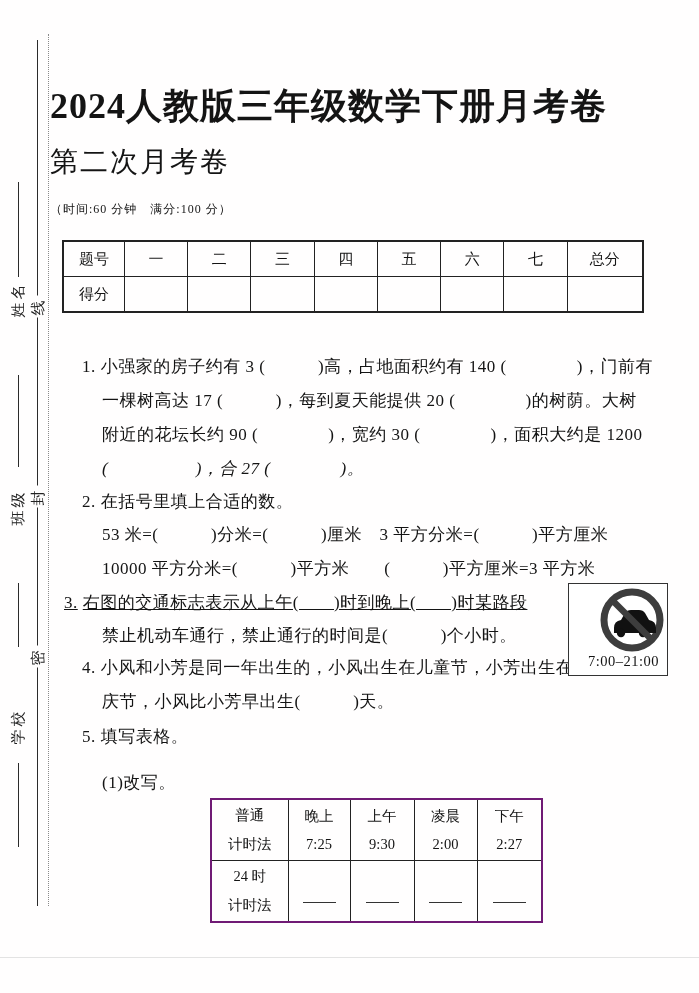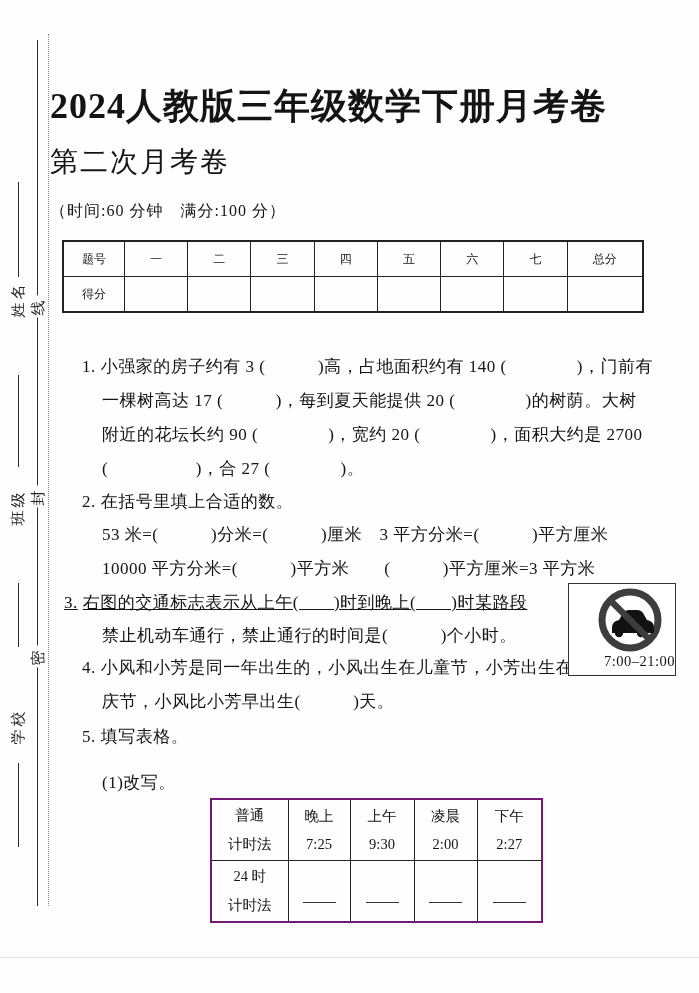--- a/index.html
+++ b/index.html
@@ -10,36 +10,36 @@
   .vseg{position:absolute;width:1px;background:#2b2b2b;}
   .dotline{position:absolute;width:0;border-left:1px dotted #8a8a8a;}
   .rotlabel{position:absolute;display:flex;align-items:center;justify-content:center;}
   .rotlabel span{transform:rotate(-90deg);white-space:nowrap;font-size:15px;
                  letter-spacing:3px;background:#fffefe;padding:1px 2px;color:#222;}
 
   
   .hwrap{position:absolute;left:50px;width:634px;text-align:left;}
   .title{font-size:36px;font-weight:bold;letter-spacing:1px;}
   .subtitle{font-size:28px;letter-spacing:2px;}
-  .info{font-size:16px;letter-spacing:1px;}
+  .info{font-size:12px;letter-spacing:1px;}
 
   
   table.score{position:absolute;left:62px;top:240px;width:582px;border-collapse:collapse;
-              table-layout:fixed;font-size:12px;}
+              table-layout:fixed;font-size:15px;}
   table.score td{border:1px solid #222;text-align:center;height:34px;padding:0;}
   table.score{border:2px solid #222;}
 
   
   .tline{position:absolute;font-size:17px;line-height:22px;white-space:nowrap;
          letter-spacing:0.5px;color:#141414;}
   .qnum{margin-right:5px;}
 
   
-  .signbox{position:absolute;left:568px;top:583px;width:108px;height:93px;
-           border:1.5px solid #333;background:#fff;box-sizing:border-box;text-align:right;}
+  .signbox{position:absolute;left:568px;top:583px;width:100px;height:93px;
+           border:1.5px solid #333;background:#fff;box-sizing:border-box;text-align:left;padding-left:19px;}
   .signtime{font-size:14.5px;letter-spacing:0.5px;margin-top:-3px;}
 
   
   table.conv{position:absolute;left:210px;top:798px;width:331px;border-collapse:collapse;
              table-layout:fixed;font-size:14.5px;}
   table.conv{border:2px solid #701a75;}
   table.conv td{border:1px solid #222;text-align:center;vertical-align:middle;padding:0;}
   .cell2 .l1{margin:6px 0 10px 0;}
   .cell2 .l2{margin:0 0 6px 0;}
   .dash{width:33px;border-top:1.5px solid #333;margin:14px auto 0 auto;height:0;}
@@ -118,22 +118,22 @@
       <td></td>
     </tr>
   </tbody>
     </table>
 
 
   <div class="tline" style="left:82px;top:356px;">
     <span class="qnum">1.</span><span>小强家的房子约有 3 (　　　)高，占地面积约有 140 (　　　　)，门前有</span>
   </div>
   <div class="tline" style="left:102px;top:390px;">一棵树高达 17 (　　　)，每到夏天能提供 20 (　　　　)的树荫。大树</div>
-  <div class="tline" style="left:102px;top:424px;">附近的花坛长约 90 (　　　　)，宽约 20 (　　　　)，面积大约是 2700</div>
-  <div class="tline" style="left:102px;top:458px;">(　　　　　)，合 27 (　　　　)。</div>
+  <div class="tline" style="left:102px;top:424px;">附近的花坛长约 90 (　　　　)，宽约 30 (　　　　)，面积大约是 1200</div>
+  <div class="tline" style="left:102px;top:458px;font-style:italic;">(　　　　　)，合 27 (　　　　)。</div>
 
   <div class="tline" style="left:82px;top:491px;">
     <span class="qnum">2.</span><span>在括号里填上合适的数。</span>
   </div>
   <div class="tline" style="left:102px;top:524px;">53 米=(　　　)分米=(　　　)厘米　3 平方分米=(　　　)平方厘米</div>
   <div class="tline" style="left:102px;top:558px;">10000 平方分米=(　　　)平方米　　(　　　)平方厘米=3 平方米</div>
 
   <div class="tline" style="left:64px;top:592px;text-decoration:underline;">
     <span class="qnum">3.</span><span>右图的交通标志表示从上午(　　)时到晚上(　　)时某路段</span>
   </div>

